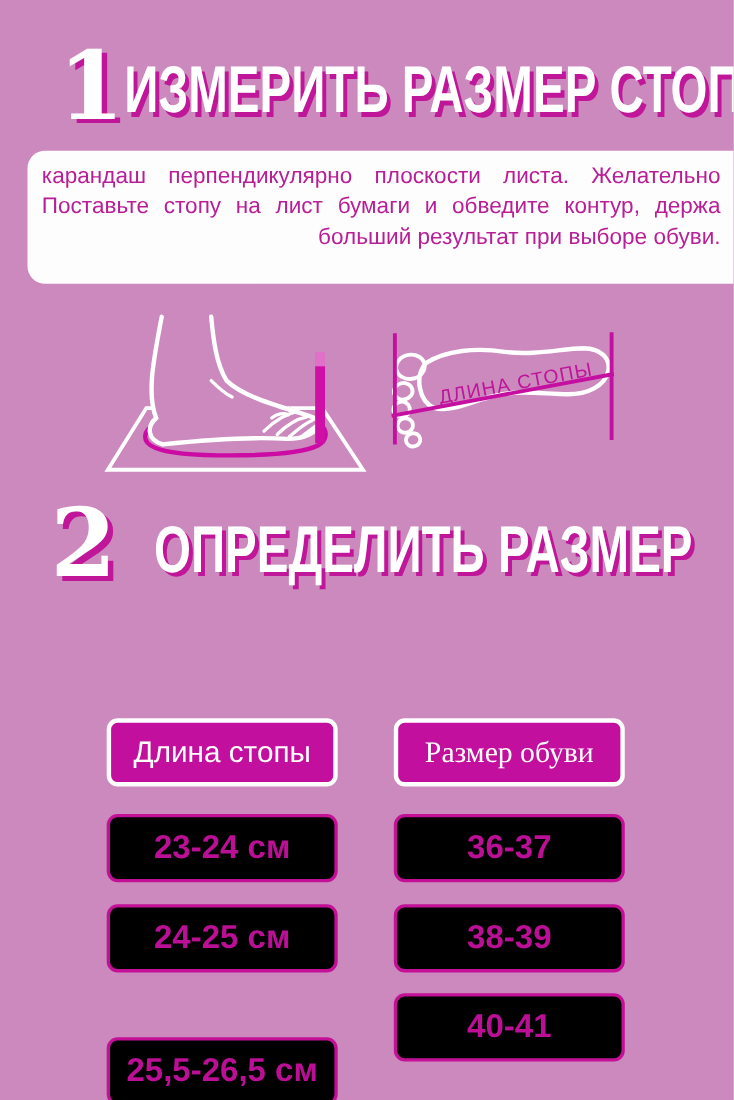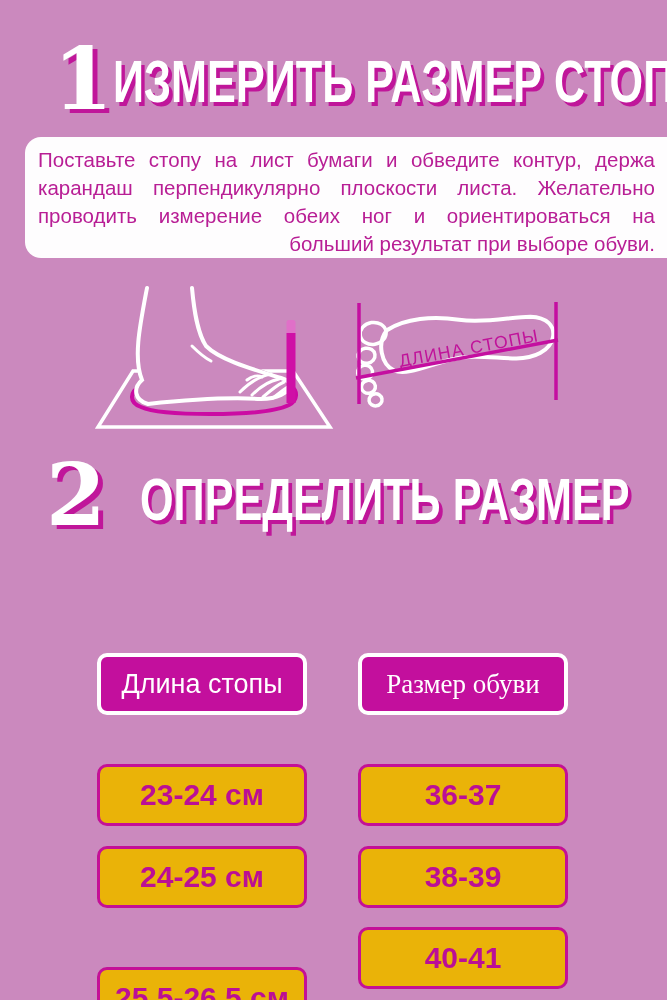--- a/index.html
+++ b/index.html
@@ -57,43 +57,42 @@
     box-sizing:border-box;
     background:#c30f9d;
     border:4px solid #ffffff;
     border-radius:10px;
     color:#ffffff;font-size:27px;
     display:flex;align-items:center;justify-content:center;
   }
   .dcell{
     position:absolute;height:62px;width:210px;
     box-sizing:border-box;
-    background:#eab308;
+    background:#000000;
     border:3px solid #c41097;
     border-radius:10px;
     color:#bb0f96;font-size:30px;font-weight:bold;
-    display:flex;align-items:center;justify-content:center;margin-top:24px;
+    display:flex;align-items:center;justify-content:center;
   }
   #h1{left:97px;top:653px;}   #h2{left:358px;top:653px;font-family:Liberation Serif, serif;}
   #d00{left:97px;top:740px;}  #d01{left:358px;top:740px;}
   #d10{left:97px;top:822px;}  #d11{left:358px;top:822px;}
   #d20{left:97px;top:943px;}  #d21{left:358px;top:903px;}
 </style>
 </head>
 <body>
 
 <div class="poster">
 
   <div class="step-num" id="num1">1</div>
   <div class="step-title" id="title1">ИЗМЕРИТЬ РАЗМЕР СТОПЫ</div>
 
   <div class="textbox" id="box1">
+    <div class="jline">карандаш перпендикулярно плоскости листа. Желательно</div>
     <div class="jline">Поставьте стопу на лист бумаги и обведите контур, держа</div>
-    <div class="jline">карандаш перпендикулярно плоскости листа. Желательно</div>
-    <div class="jline">проводить измерение обеих ног и ориентироваться на</div>
     <div class="lline">больший результат при выборе обуви.</div>
   </div>
 
   <svg class="illus" width="667" height="200" viewBox="0 0 667 200">
 
     <g>
       <path d="M133,101 L293,101 L330,157 L98,157 Z" fill="none" stroke="#ffffff" stroke-width="3.5" stroke-linejoin="miter"></path>
       <path d="M141,116 C130,121 128,132 141,137 C152,142 180,144 210,144 C247,144 277,141 289,135 C298,130 298,121 291,116" fill="none" stroke="#cb0ba3" stroke-width="4" stroke-linecap="round"></path>
       <path d="M147,18 C140,55 133,88 142,110 C133,118 134,130 148,134 C185,130 228,127 261,129 C277,129 289,123 290,115 C281,104 250,96 222,87 C204,78 197,60 194,38 L192,18 Z" fill="#cb89be" stroke="none"></path>
       <g fill="none" stroke="#ffffff" stroke-width="4" stroke-linecap="round">

